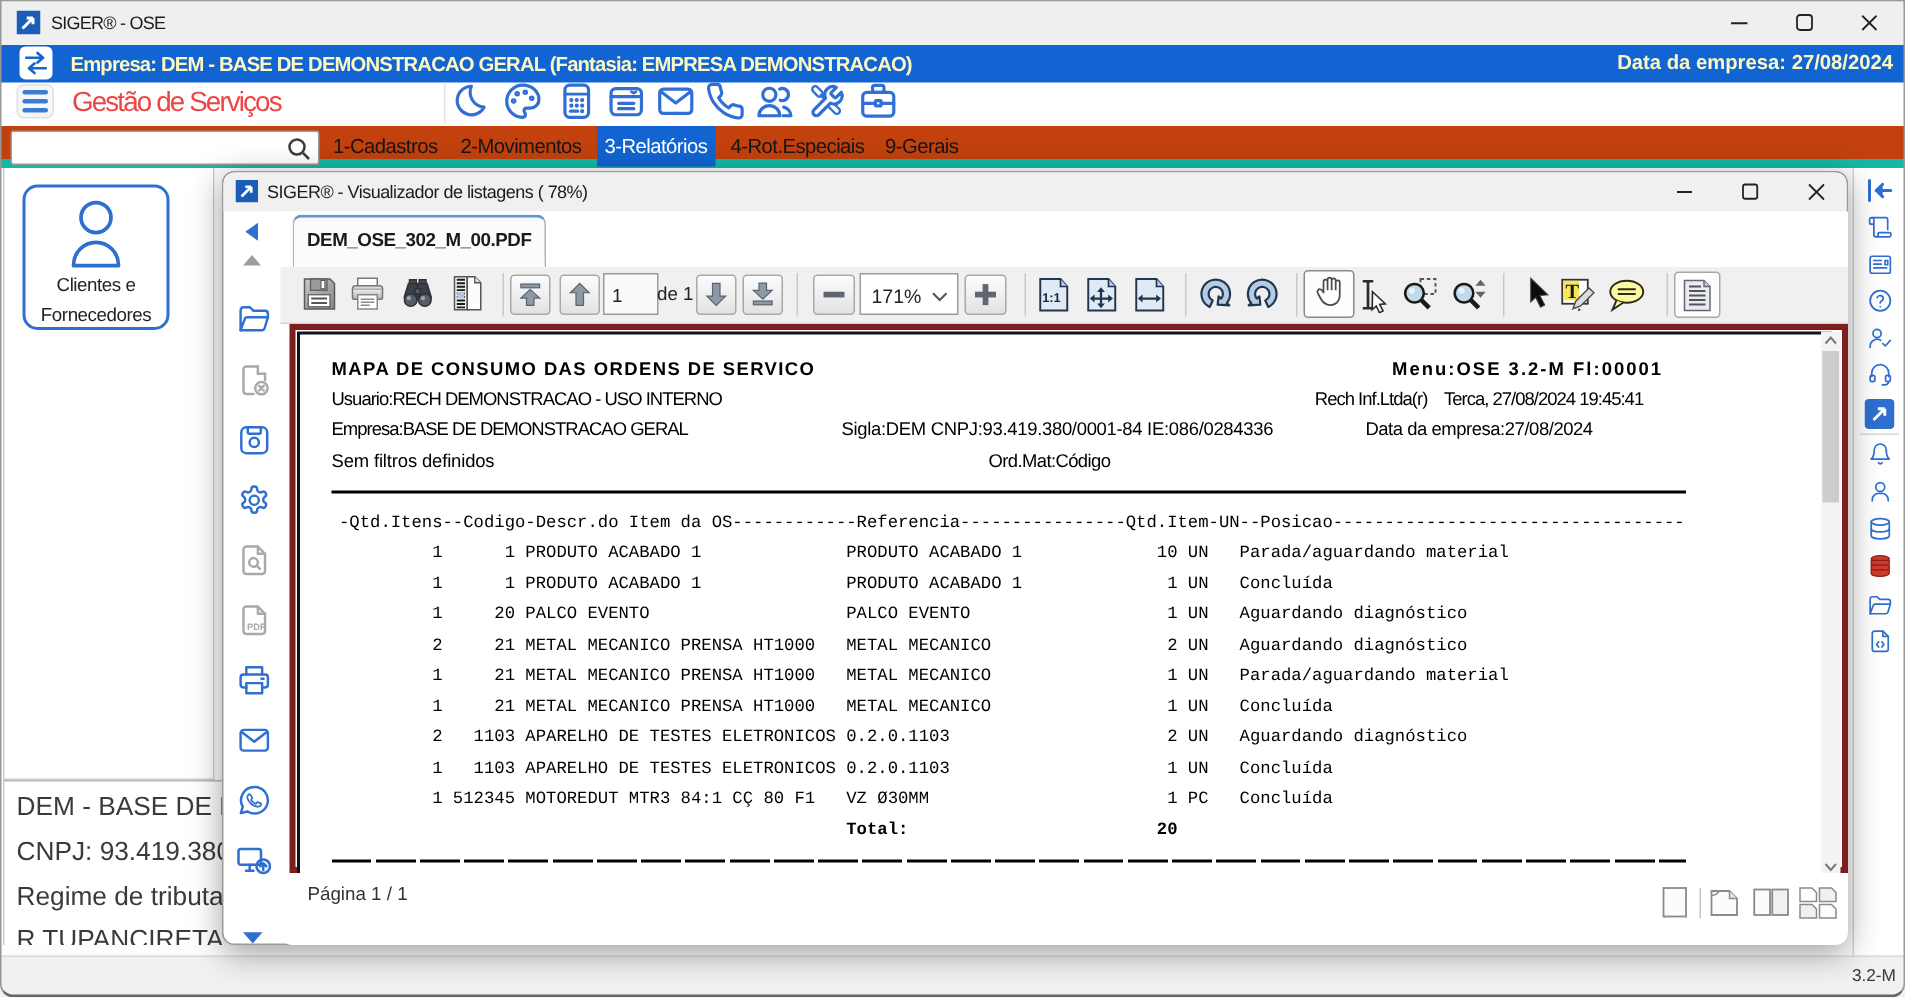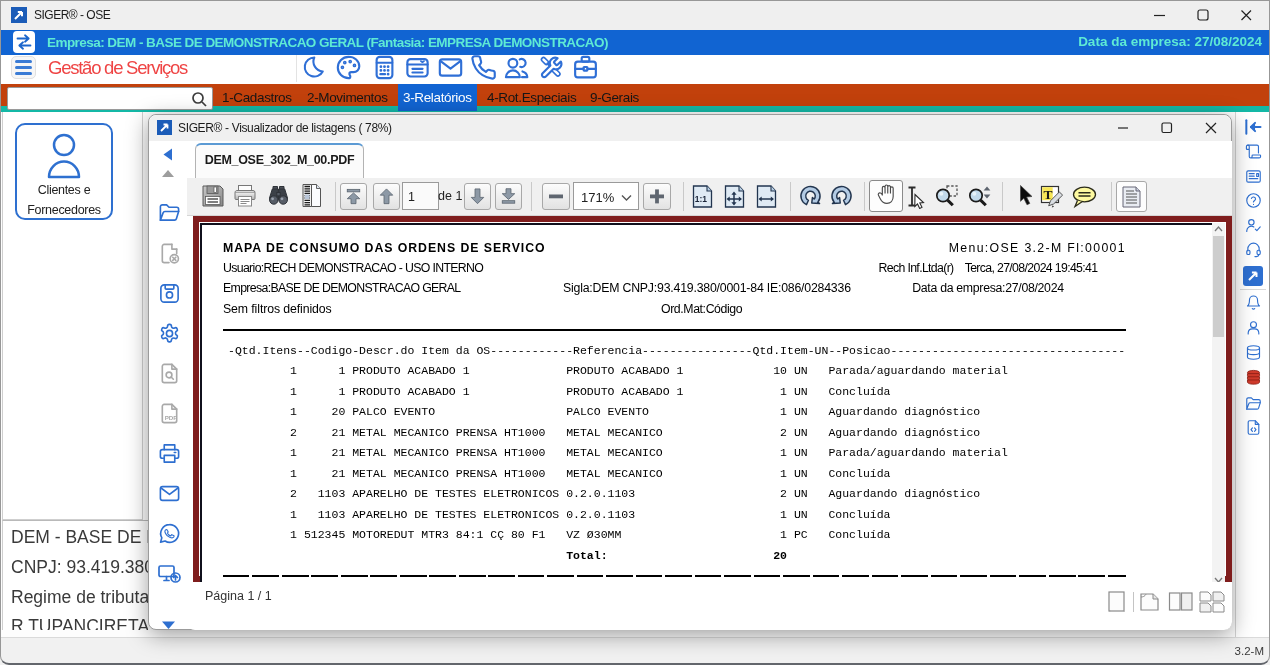--- a/index.html
+++ b/index.html
@@ -3,21 +3,21 @@
 *{margin:0;padding:0;box-sizing:border-box}
 html,body{width:1270px;height:665px;overflow:hidden}
 body{font-family:"Liberation Sans",sans-serif;background:#fff;position:relative}
 .abs{position:absolute}
 svg{display:block}
 
 #titlebar{position:absolute;left:0;top:0;width:1270px;height:30px;background:#efefef}
 #titlebar .appicon{position:absolute;left:11px;top:7px}
 #titlebar .title{position:absolute;left:34px;top:8px;font-size:12px;color:#1b1b1b;letter-spacing:-0.5px}
 .winctl{position:absolute;top:0;height:30px;width:44px;display:flex;align-items:center;justify-content:center;color:#222}
-#bluebar{position:absolute;left:0;top:30px;width:1270px;height:38px;background:#1164d2;color:#5eead4}
+#bluebar{position:absolute;left:0;top:30px;width:1270px;height:38px;background:#1164d2;color:#fef9c3}
 #bluebar .swap{position:absolute;left:13px;top:1px;width:22px;height:22px;background:#fff;border-radius:4px}
 #bluebar .t1{position:absolute;left:47px;top:4.5px;font-size:13.5px;font-weight:bold;letter-spacing:-0.55px}
 #bluebar .t2{position:absolute;right:8px;top:4px;font-size:13.5px;font-weight:bold}
 #toolrow{position:absolute;left:0;top:55px;width:1270px;height:29px;background:#fff}
 #hamburger{position:absolute;left:11px;top:1px;width:25px;height:23px;background:#f6f6f6;border:1px solid #e0e0e0;border-radius:5px;display:flex;flex-direction:column;justify-content:center;gap:2.5px;padding:0 3px}
 #hamburger i{display:block;height:3.4px;background:#3a7bd5;border-radius:2px}
 #toolrow .gs{position:absolute;left:48px;top:2px;font-size:18.5px;color:#ef4444;letter-spacing:-1.24px}
 #toolrow .vsep{position:absolute;left:296px;top:0px;width:1px;height:27px;background:#e3e3e3}
 .ticon{position:absolute;top:-1px}
 .ib{stroke:#2f6fd6;fill:none;stroke-width:1.9;stroke-linecap:round;stroke-linejoin:round}
@@ -51,21 +51,21 @@
 .vb{stroke:#2e6fd0;fill:none;stroke-width:1.7;stroke-linecap:round;stroke-linejoin:round}
 .vg{stroke:#a9a9a9;fill:none;stroke-width:1.7;stroke-linecap:round;stroke-linejoin:round}
 
 #ftab{position:absolute;left:46px;top:28px;width:169px;height:35px;background:#fbfbfb;border:1px solid #b3b3b3;border-bottom:none;border-top:2.5px solid #5b9ad4;border-radius:6px 6px 0 0;text-align:center;font-weight:bold;font-size:12.5px;letter-spacing:-0.3px;color:#1a1a1a;line-height:31px}
 #ftoolbar{position:absolute;left:38px;top:63px;width:1045px;height:38px;background:#f0f0f0;border-bottom:1px solid #d6d6d6}
 #ftabrow{position:absolute;left:38px;top:26px;width:1045px;height:37px;background:#fff}
 .tbtn{position:absolute;top:5px;height:27px;border:1px solid #a8a8a8;border-radius:3px;background:linear-gradient(#fcfcfc,#e2e2e2)}
 .tsep{position:absolute;top:4px;width:1px;height:29px;background:#c9c9c9}
 .tico{position:absolute;top:5px}
 
-#cpanel{position:absolute;left:44px;top:101px;width:1039px;height:366px;border:6px solid #7f1d1d;background:#fff}
+#cpanel{position:absolute;left:44px;top:101px;width:1039px;height:366px;border:4px solid #7f1d1d;background:#fff}
 #page{position:absolute;left:1px;top:1px;width:1023px;height:363px;border:2px solid #10101c;background:#fff;overflow:hidden}
 #vscroll{position:absolute;right:1px;top:1px;width:13px;height:363px;background:#f3f3f3}
 #vthumb{position:absolute;left:1px;top:13px;width:11px;height:101px;background:#cdcdcd}
 
 .d{position:absolute;white-space:pre;color:#000}
 .ds{font-size:12.3px;letter-spacing:-0.65px}
 .dm{font-family:"Liberation Mono",monospace;font-size:11.5px}
 #fbottom{position:absolute;left:38px;top:467px;width:1045px;height:48px;background:#fff;border-radius:0 0 8px 8px}
 #fbottom .pg{position:absolute;left:18px;top:7px;font-size:12.5px;color:#333}
 </style></head><body>
@@ -520,21 +520,21 @@
         <circle cx="18.5" cy="15.5" r="4.5"></circle>
         <path d="M18.5 18v-4.5M16.5 15.5l2-2 2 2"></path>
       </svg>
   <svg class="abs" style="left:12px;top:505px" width="15" height="10">
         <path d="M1 1.5 L14 1.5 L7.5 9 Z" fill="#2e6fd0"></path>
       </svg>
   </span>
   <div id="cpanel">
     <div id="page">
       <div class="d ds" style="left:21px;top:15.5px;font-weight:bold;letter-spacing:0.95px">MAPA DE CONSUMO DAS ORDENS DE SERVICO</div>
-      <div class="d ds" style="top:15.5px;font-weight:normal;left:728px;width:196px;text-align:right;letter-spacing:1.35px">Menu:OSE 3.2-M Fl:00001</div>
+      <div class="d ds" style="top:15.5px;font-weight:bold;left:728px;width:196px;text-align:left;letter-spacing:1.35px">Menu:OSE 3.2-M Fl:00001</div>
       <div class="d ds" style="left:21px;top:35.5px">Usuario:RECH DEMONSTRACAO - USO INTERNO</div>
       <div class="d ds" style="top:35.5px;left:648px;width:276px;text-align:center">Rech Inf.Ltda(r)&nbsp;&nbsp;&nbsp;&nbsp;Terca, 27/08/2024 19:45:41</div>
       <div class="d ds" style="left:21px;top:56px">Empresa:BASE DE DEMONSTRACAO GERAL</div>
       <div class="d ds" style="left:361px;top:56px;letter-spacing:-0.2px">Sigla:DEM CNPJ:93.419.380/0001-84 IE:086/0284336</div>
       <div class="d ds" style="top:56px;left:648px;width:276px;text-align:center;letter-spacing:-0.3px">Data da empresa:27/08/2024</div>
       <div class="d ds" style="left:21px;top:76.5px;letter-spacing:-0.1px">Sem filtros definidos</div>
       <div class="d ds" style="left:459px;top:76.5px;letter-spacing:-0.4px">Ord.Mat:Código</div>
       <div class="abs" style="left:21px;top:104px;width:903px;height:1.6px;background:#000"></div>
       <pre class="d dm" style="left:26px;top:116px;line-height:20.45px">-Qtd.Itens--Codigo-Descr.do Item da OS------------Referencia----------------Qtd.Item-UN--Posicao----------------------------------
          1      1 PRODUTO ACABADO 1              PRODUTO ACABADO 1             10 UN   Parada/aguardando material

